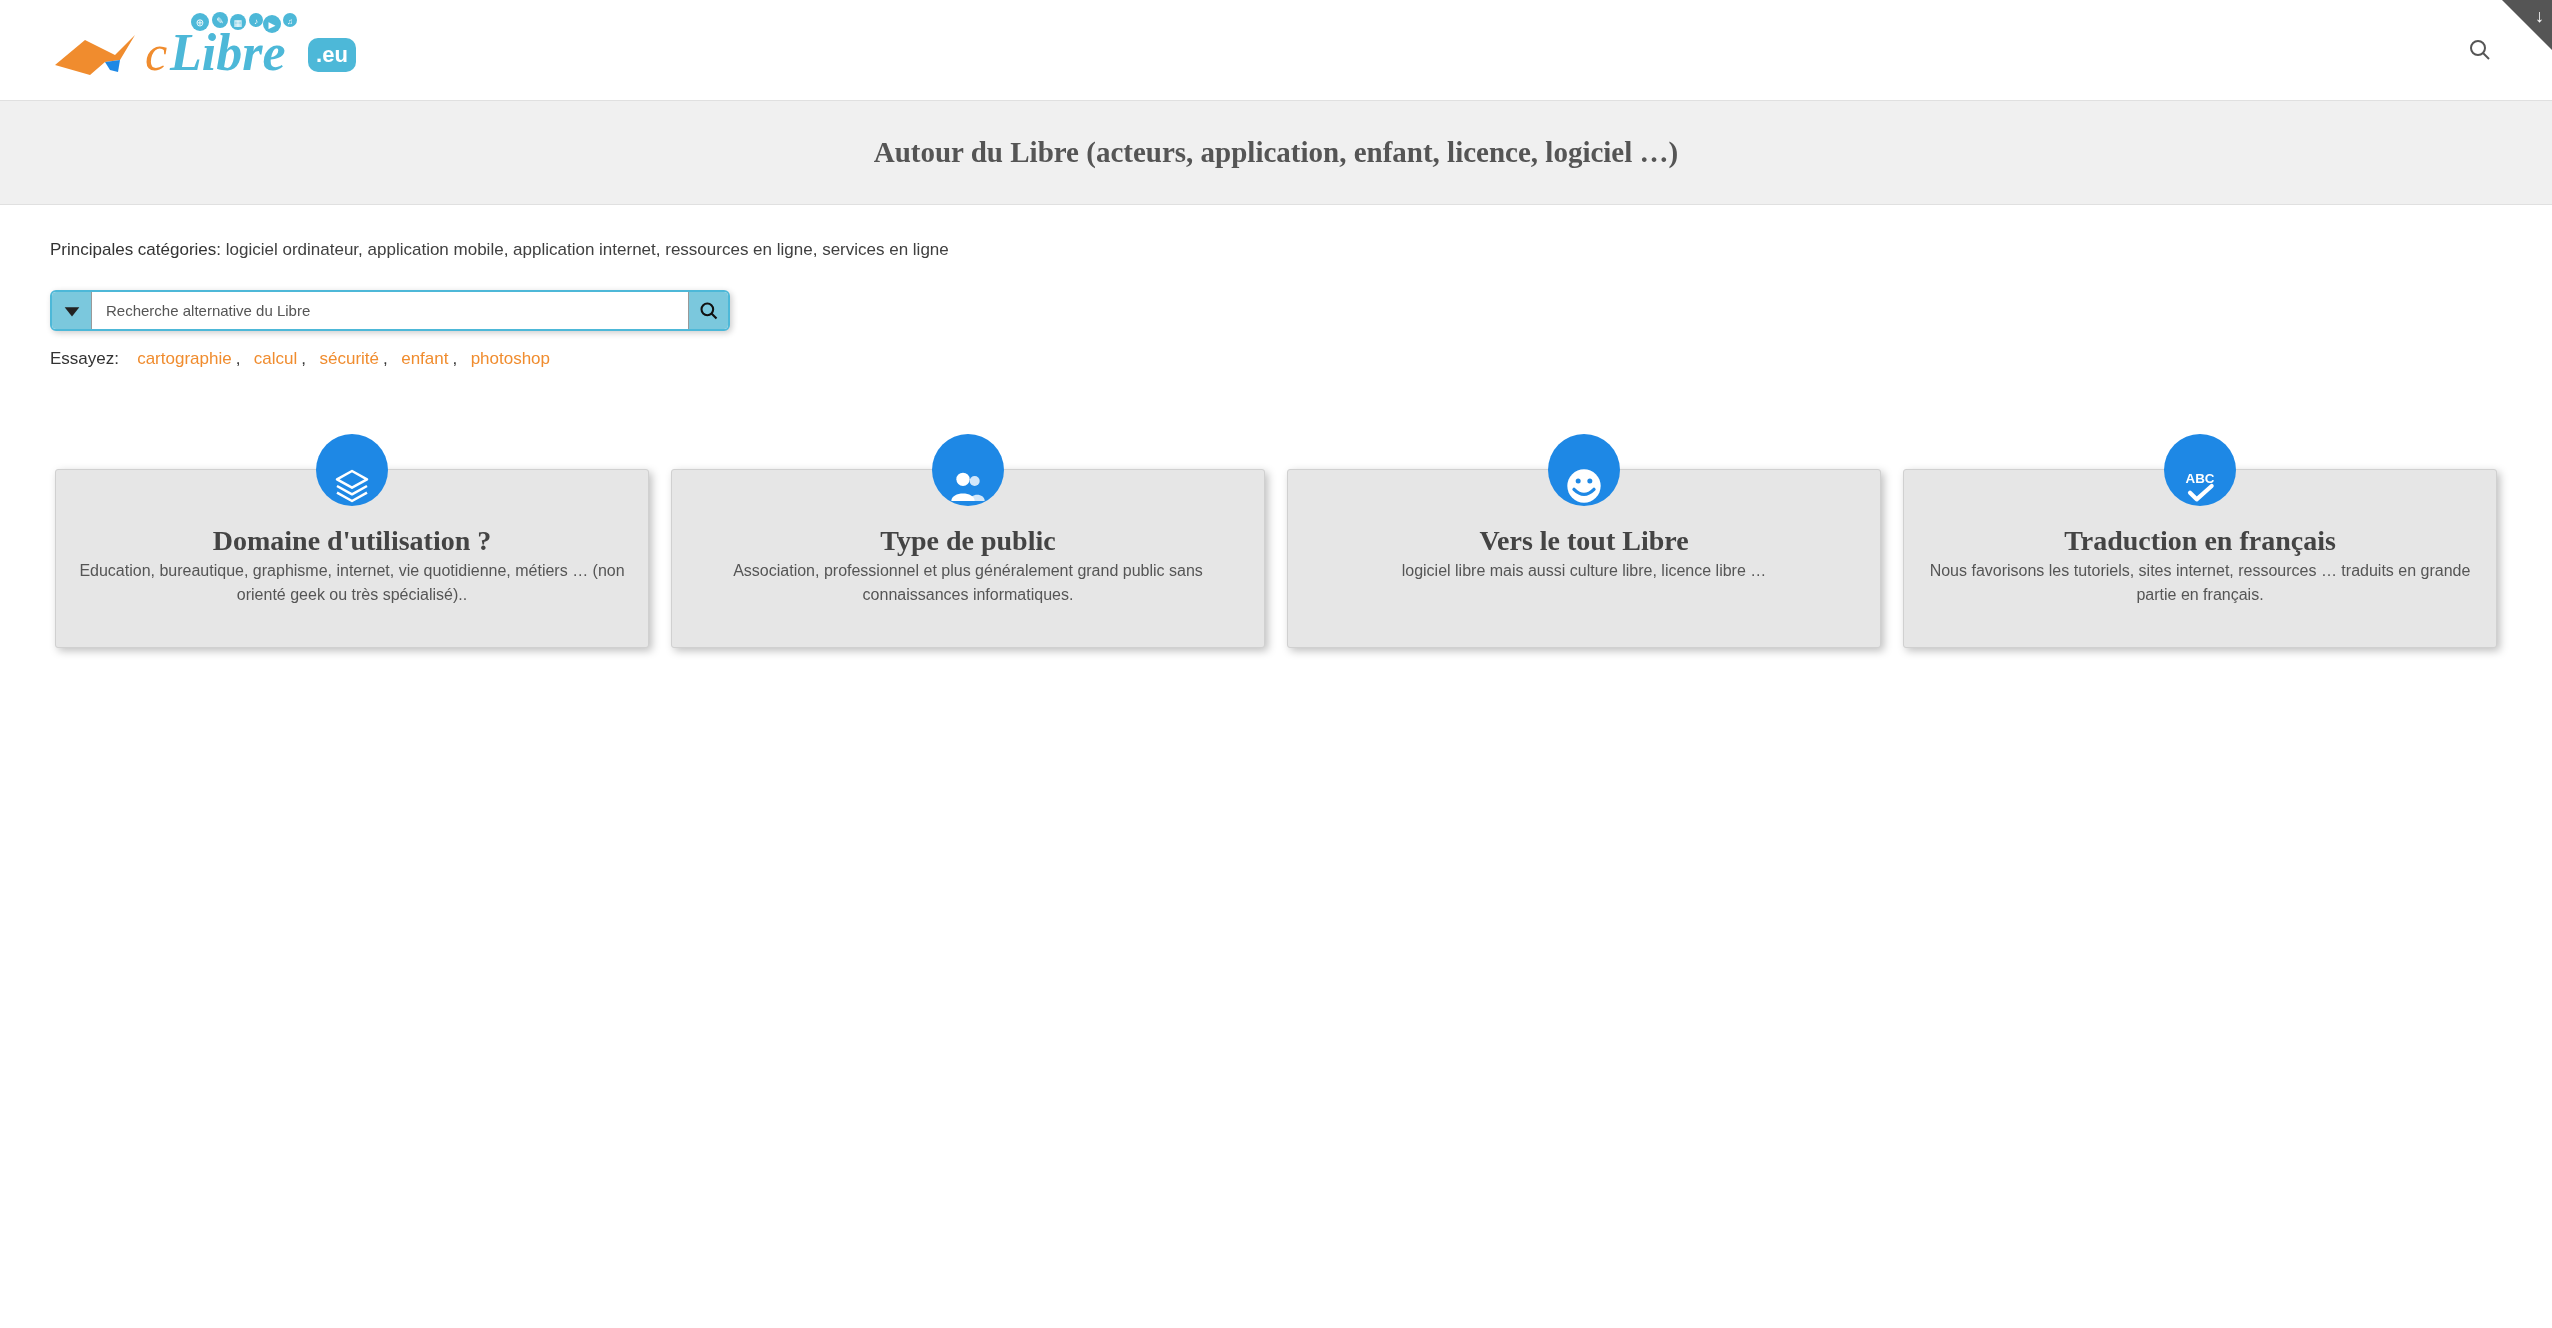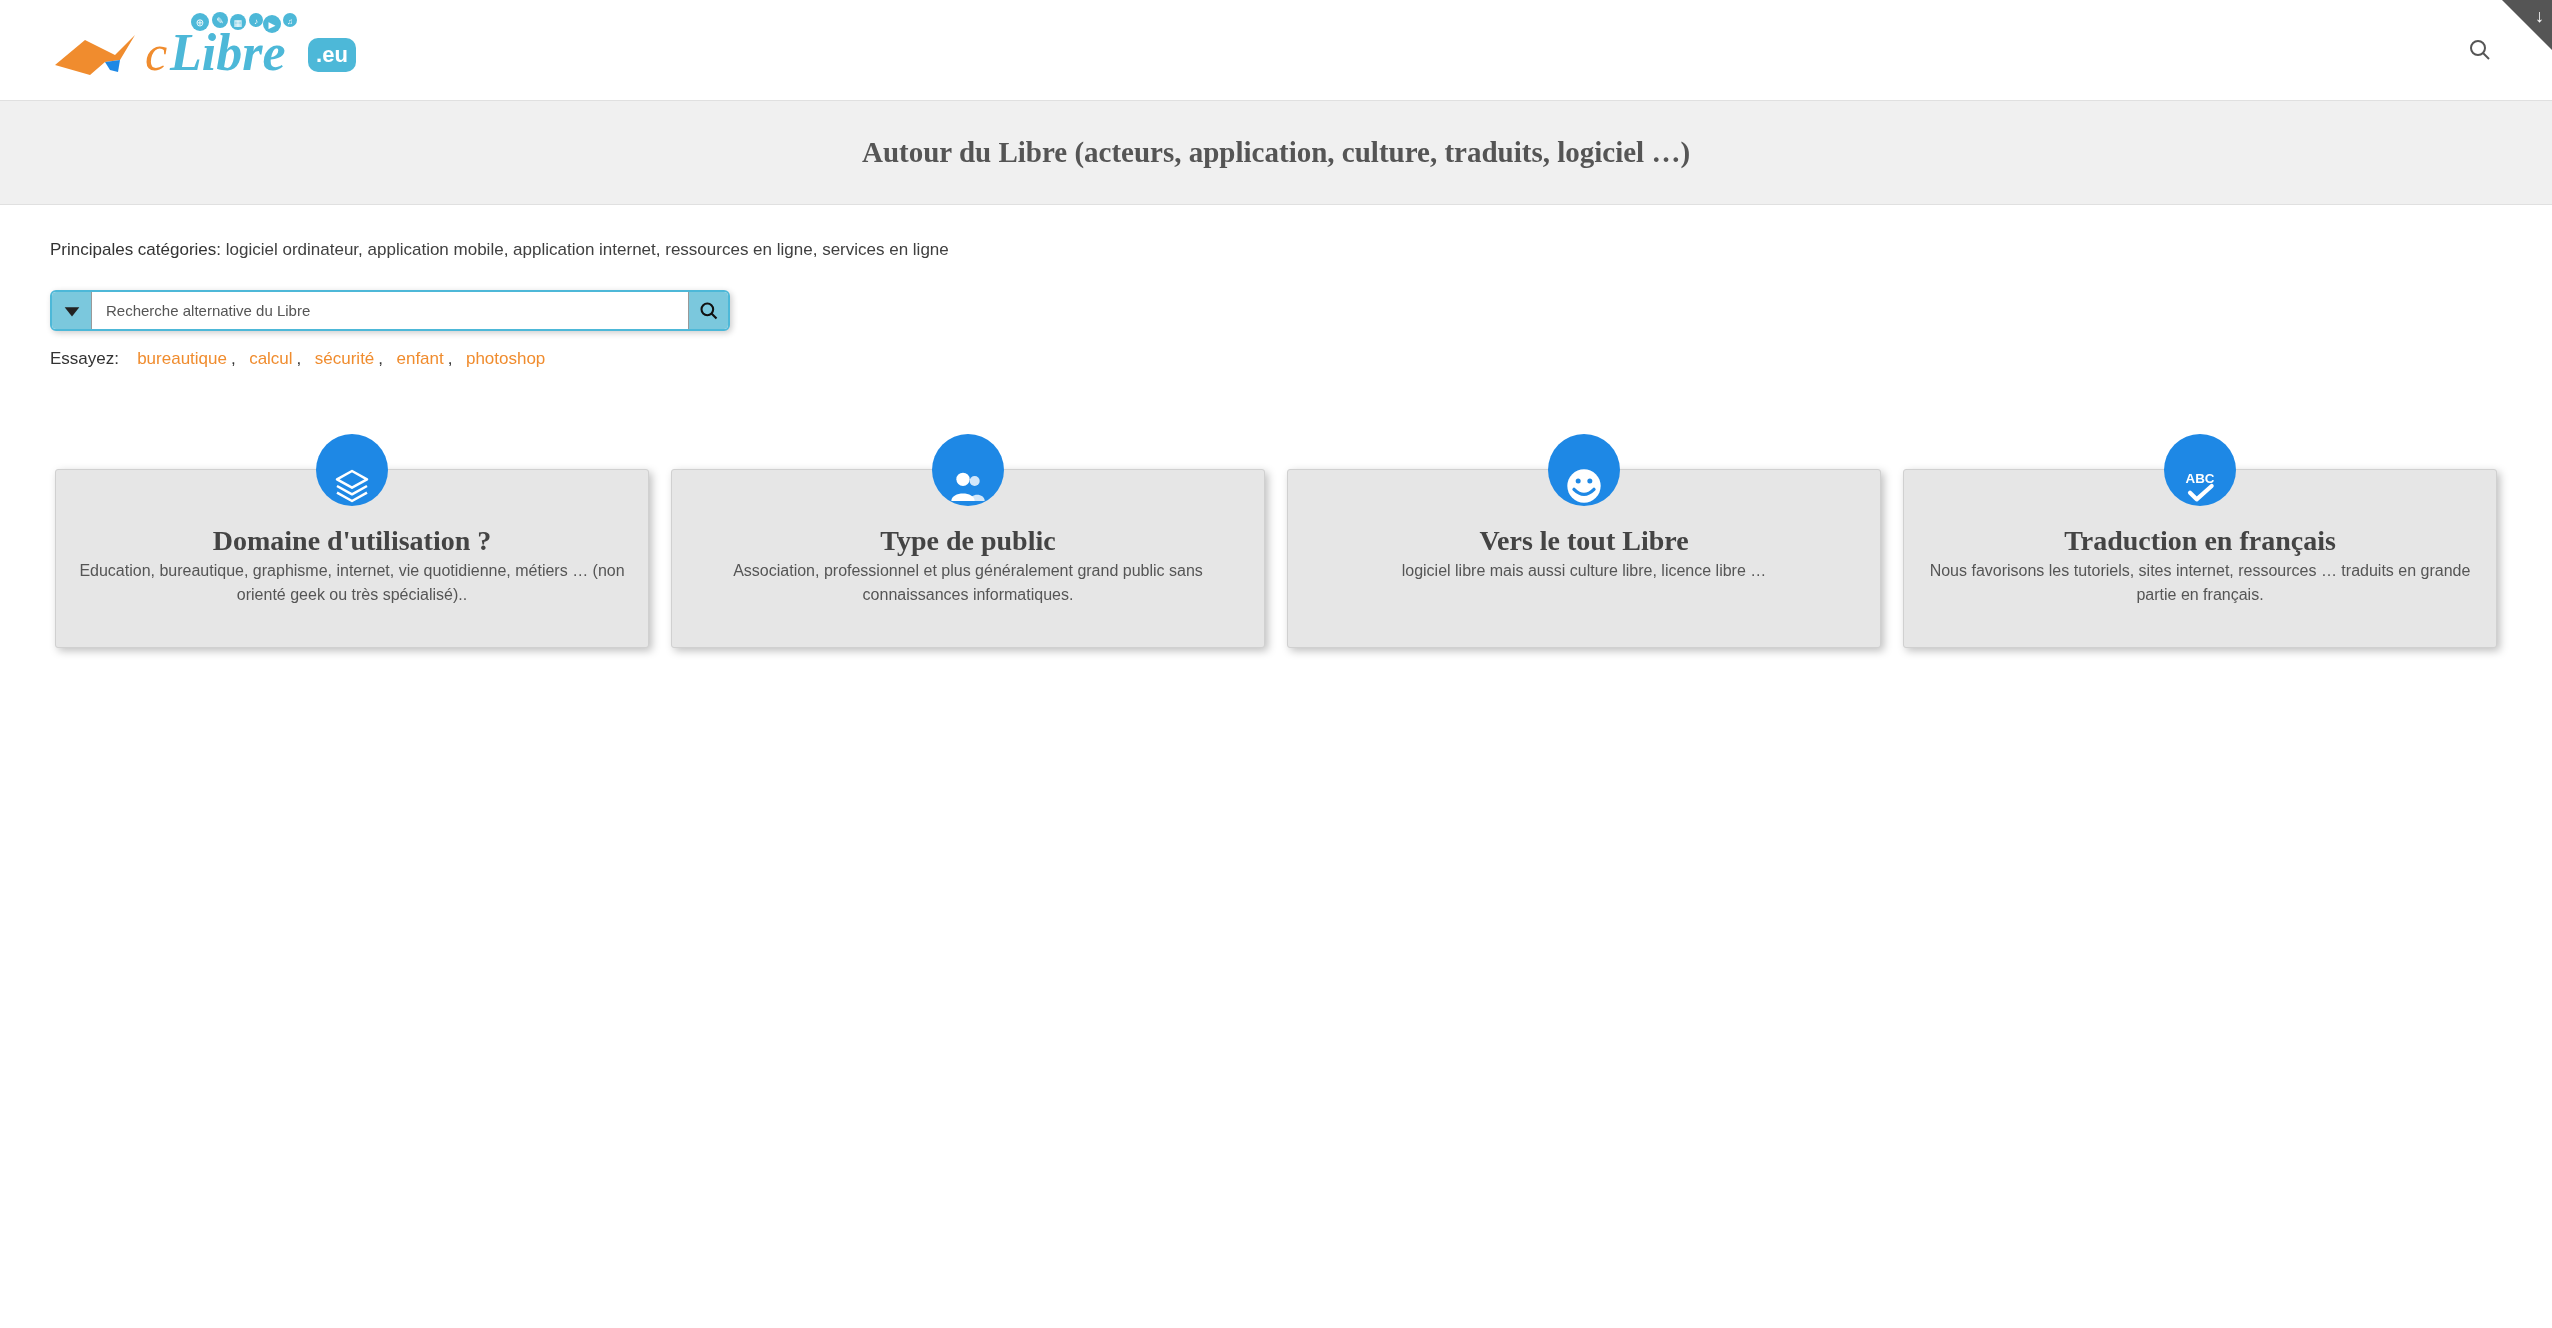--- a/index.html
+++ b/index.html
@@ -65,21 +65,21 @@
   </div>
   <svg class="search-icon-top" viewBox="0 0 24 24" fill="none" stroke="currentColor" stroke-width="2">
     <circle cx="10" cy="10" r="7"></circle>
       <line x1="21" y1="21" x2="15" y2="15"></line>
   </svg>
   <div class="corner-ribbon"></div>
   <div class="corner-arrow">↓</div>
 </div>
 
 <div class="title-band">
-  <h1>Autour du Libre (acteurs, application, culture, traduits, logiciel …)</h1>
+  <h1>Autour du Libre (acteurs, application, enfant, licence, logiciel …)</h1>
 </div>
 
 <div class="content">
   <div class="categories-line">
     <span>Principales catégories: </span>
     <a href="#">logiciel ordinateur</a>, 
     <a href="#">application mobile</a>, 
     <a href="#">application internet</a>, 
     <a href="#">ressources en ligne</a>, 
     <a href="#">services en ligne</a>
@@ -97,21 +97,21 @@
         <svg viewBox="0 0 24 24">
             <circle cx="10" cy="10" r="7"></circle>
             <line x1="21" y1="21" x2="15" y2="15"></line>
           </svg>
       </div>
     </div>
   </div>
 
   <div class="try-line">
     <span>Essayez:</span>&nbsp;&nbsp;
-    <a href="#">bureautique</a>,&nbsp;
+    <a href="#">cartographie</a>,&nbsp;
     <a href="#">calcul</a>,&nbsp;
     <a href="#">sécurité</a>,&nbsp;
     <a href="#">enfant</a>,&nbsp;
     <a href="#">photoshop</a>
   </div>
 
   <div class="cards-row">
     <div class="card">
       <div class="card-icon">
         <svg viewBox="0 0 48 48">

